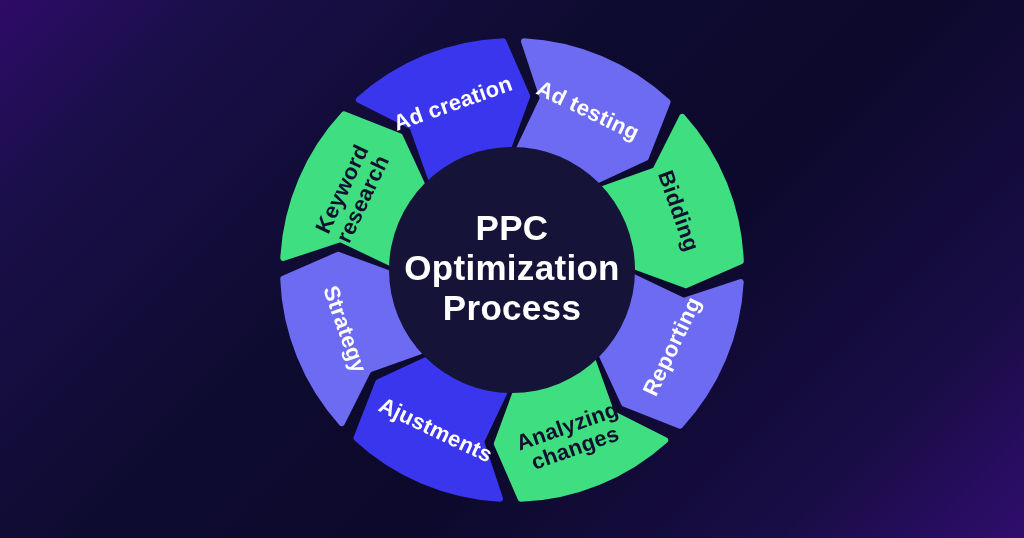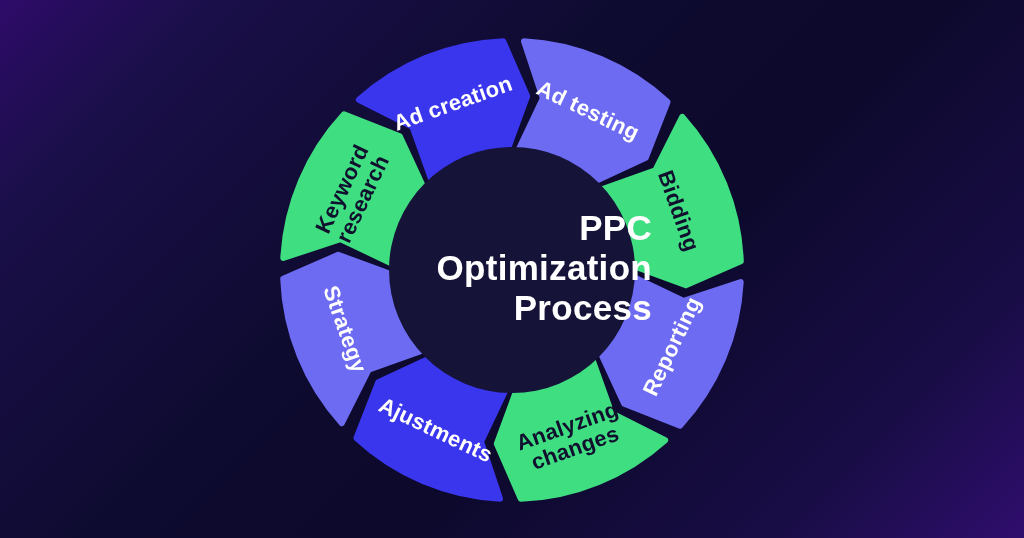--- a/index.html
+++ b/index.html
@@ -24,21 +24,21 @@
   .wheel-svg {
     position: absolute;
     left: 0;
     top: 0;
   }
   .center-title {
     position: absolute;
     left: 372px;
     top: 208px;
     width: 280px;
-    text-align: right;
+    text-align: center;
     color: #ffffff;
     font-size: 35px;
     line-height: 40px;
     font-weight: bold;
     letter-spacing: 0.3px;
   }
   .seg-label {
     font-family: "Liberation Sans", sans-serif;
     font-weight: bold;
     font-size: 22px;

